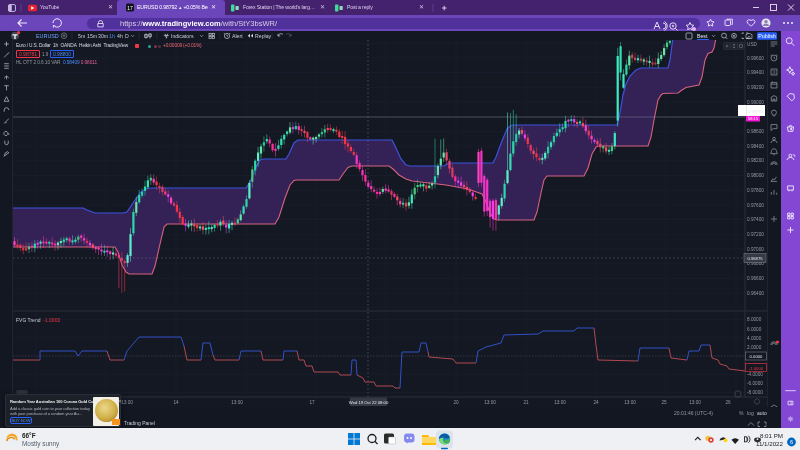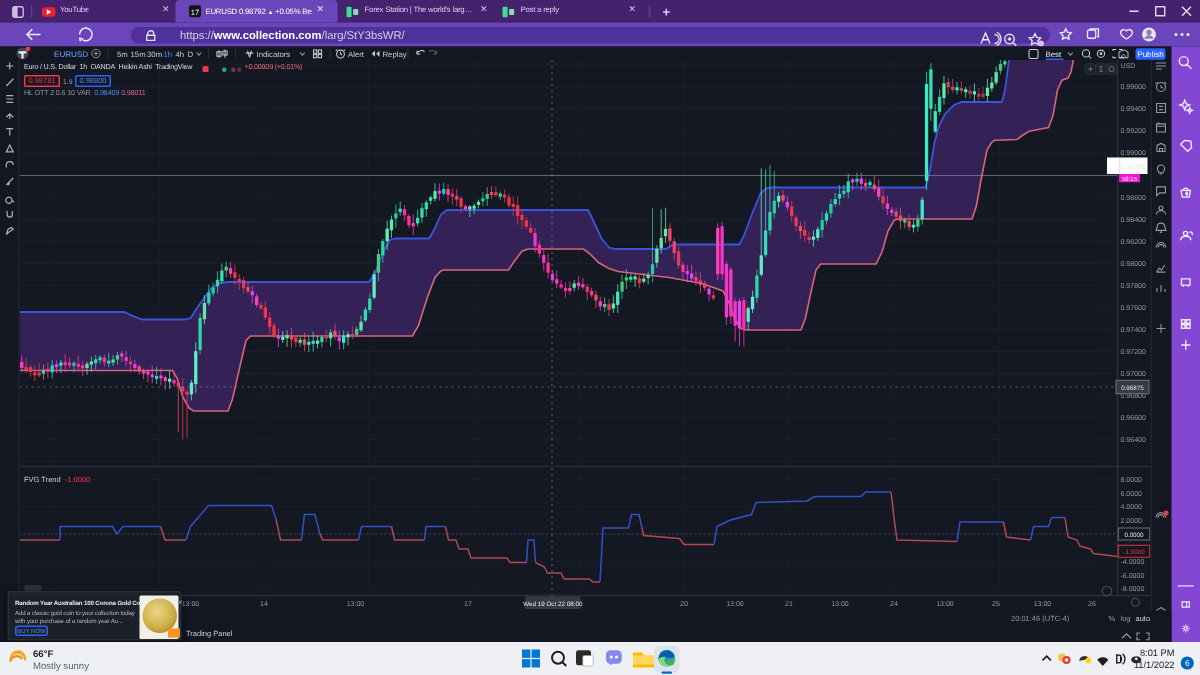--- a/index.html
+++ b/index.html
@@ -57,21 +57,21 @@
 </div>
 <div class="abs" id="addrbar">
   <svg class="abs" style="left:0;top:0" width="800" height="16">
     <path d="M18 8h9 M21.5 4.5l-3.5 3.5l3.5 3.5" stroke="#f0eaff" stroke-width="1.1" fill="none"></path>
     <path d="M53 8a4.2 4.2 0 1 1 1.8 3.4 M53.6 12.6l-0.4 -2l2 0.3" stroke="#f0eaff" stroke-width="1" fill="none"></path>
   </svg>
   <div id="urlpill">
     <svg class="abs" style="left:10px;top:2.5px" width="10" height="8">
         <path d="M1.5 3.5v-1a2 2 0 0 1 4 0v1 M0.8 3.5h5.4v3.4h-5.4z" stroke="#e6dcf7" stroke-width="0.9" fill="none"></path>
       </svg>
-    <span style="position:absolute;left:33px;color:rgba(255,255,255,0.75);">https://<b style="color:#fff">www.collection.com</b><span style="color:rgba(255,255,255,0.75)">/larg/StY3bsWR/</span></span>
+    <span style="position:absolute;left:33px;color:rgba(255,255,255,0.75);">https://<b style="color:#fff">www.tradingview.com</b><span style="color:rgba(255,255,255,0.75)">/with/StY3bsWR/</span></span>
     <svg class="abs" style="left:475px;top:2px" width="138" height="12" stroke="#efe8fb" stroke-width="0.9" fill="none">
       <path d="M92 9l3 -7l3 7 M93 6.5h4 M101 3a3 3 0 0 1 0 6 M102.5 1.5a5 5 0 0 1 0 9"></path>
       <circle cx="111" cy="6" r="3.2"></circle>
         <path d="M113.5 8.5l2 2"></path>
         <path d="M111 4.8v2.4 M109.8 6h2.4"></path>
       <path d="M128 2.5l1.2 2.4l2.6 .4l-1.9 1.8l.4 2.6l-2.3 -1.2l-2.3 1.2l.4 -2.6l-1.9 -1.8l2.6 -.4z"></path>
       <circle cx="132" cy="9" r="2" fill="#e8b4f8" stroke="none"></circle>
     </svg>
   </div>
   <svg class="abs" style="left:700px;top:2px" width="100" height="12" stroke="#f0eaff" stroke-width="0.9" fill="none">

